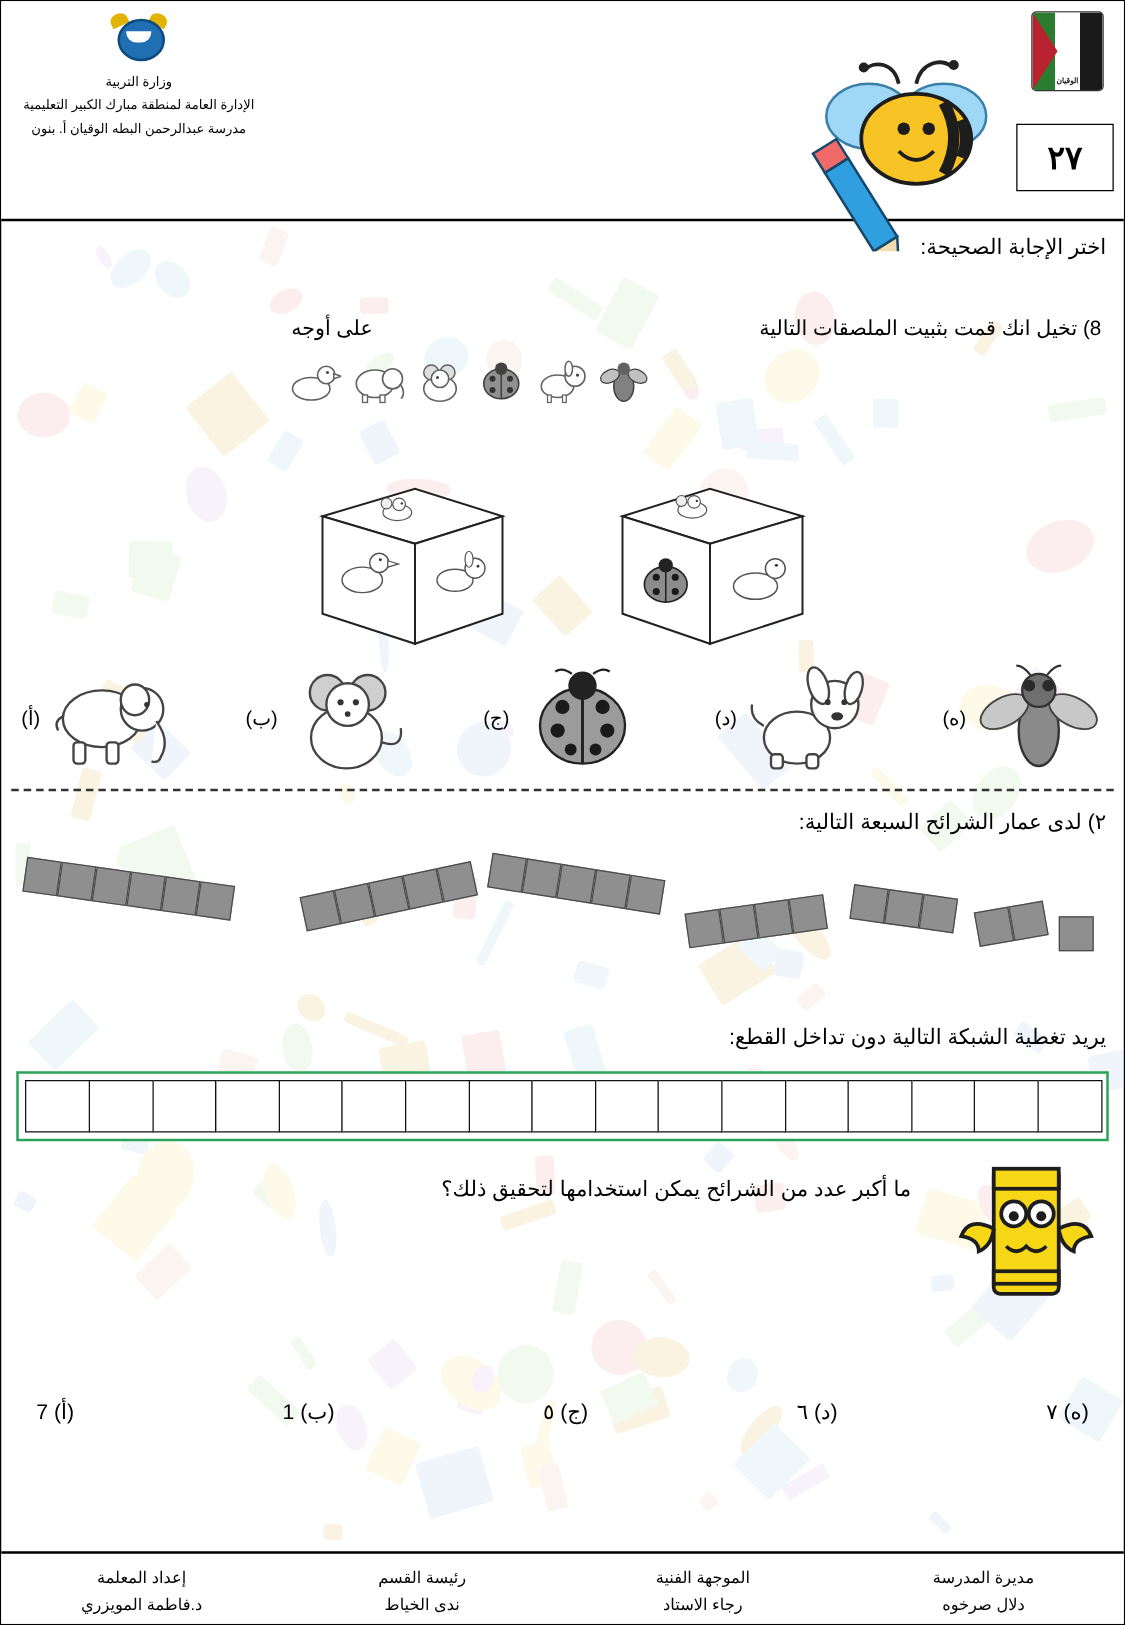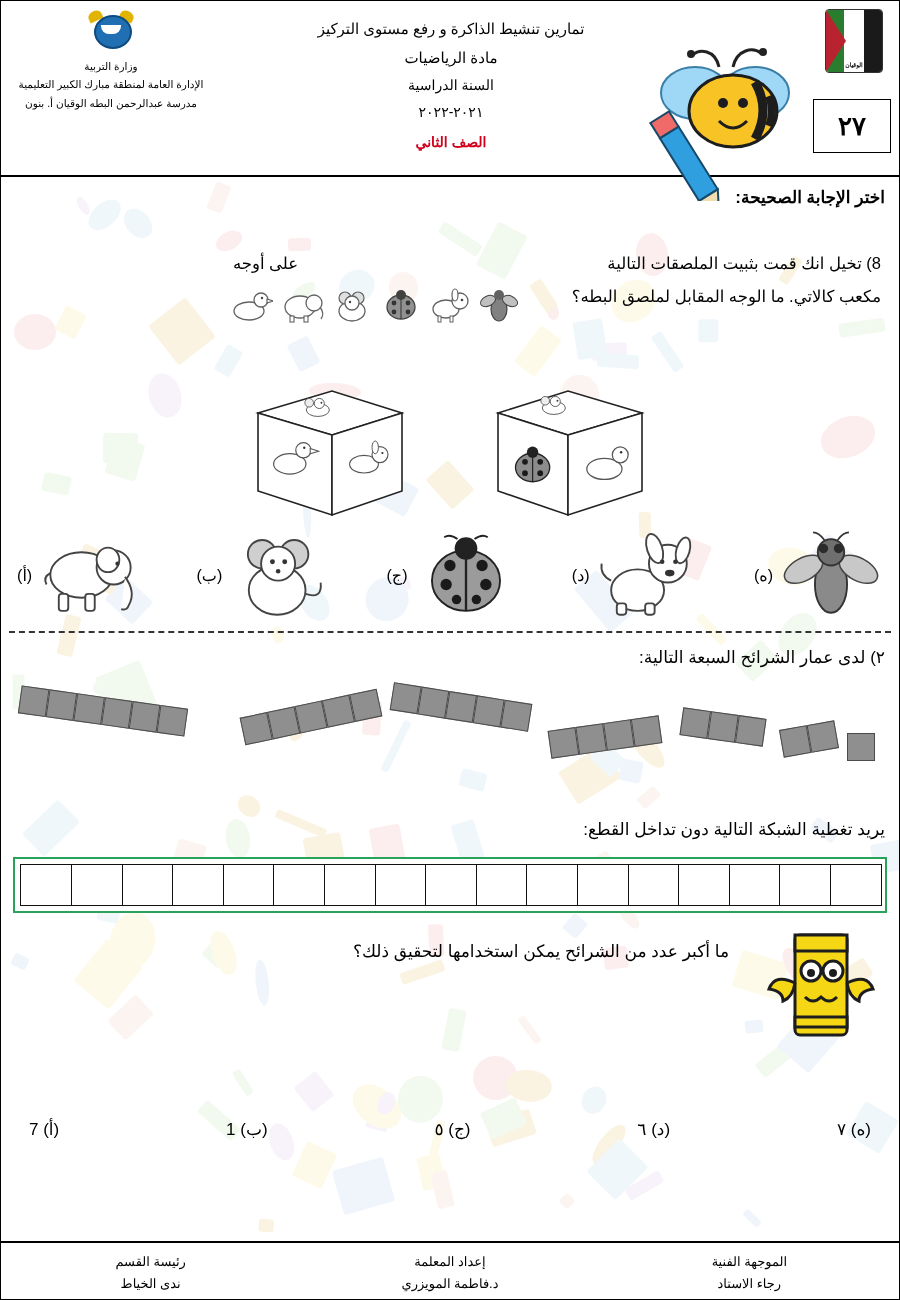--- a/index.html
+++ b/index.html
@@ -146,21 +146,21 @@
     top: 178px;
     left: 0; right: 0;
     bottom: 58px;
     z-index: 4;
   }
   .instruction {
     position: absolute;
     top: 8px;
     right: 14px;
     font-size: 17px;
-    font-weight: 700;
+    font-weight: 400;
   }
 
   
   .q1 {
     position: absolute;
     top: 46px;
     left: 10px;
     right: 10px;
     height: 398px;
   }
@@ -489,27 +489,20 @@
       <path d="M82 80 q14 14, 28 0" stroke="#1d1d1d" stroke-width="3" fill="none"></path>
 
       <g transform="rotate(-32 60 100)">
         <rect x="30" y="78" width="22" height="74" fill="#2f9fe0" stroke="#17496b" stroke-width="2"></rect>
         <rect x="30" y="60" width="22" height="18" fill="#f06a6a" stroke="#17496b" stroke-width="2"></rect>
         <polygon points="30,152 52,152 41,172" fill="#f3dcae" stroke="#17496b" stroke-width="2"></polygon>
         <polygon points="36,166 46,166 41,172" fill="#1d1d1d"></polygon>
       </g>
     </svg>
 
-    <div class="hdr-center">
-      <div class="t1">تمارين تنشيط الذاكرة و رفع مستوى التركيز</div>
-      <div class="t2">مادة الرياضيات</div>
-      <div class="t3">السنة الدراسية</div>
-      <div class="t4">٢٠٢١-٢٠٢٢</div>
-      <div class="t5">الصف الثاني</div>
-    </div>
 
     <div class="hdr-left">
       <div class="kw-emblem">
         <div class="wing-l"></div>
           <div class="wing-r"></div>
         <div class="disc"></div>
           <div class="dhow"></div>
       </div>
       <div>وزارة التربية</div>
       <div>الإدارة العامة لمنطقة مبارك الكبير التعليمية</div>
@@ -520,21 +513,20 @@
   <div class="content">
 
     <div class="instruction">اختر الإجابة الصحيحة:</div>
 
     <div class="q1">
 
       <div class="q1-text">
         <span>8) تخيل انك قمت بثبيت الملصقات التالية</span>
         <span style="display:inline-block;width:300px;"></span>
         <span>على أوجه</span>
-        <span class="row2">مكعب كالاتي. ما الوجه المقابل لملصق البطه؟</span>
       </div>
 
       <div class="sticker-strip">
         <svg class="mini" width="44" height="36" viewBox="0 0 44 36">
           <ellipse cx="20" cy="24" rx="15" ry="9" fill="#fff" stroke="#555" stroke-width="1.3"></ellipse>
           <circle cx="32" cy="13" r="7" fill="#fff" stroke="#555" stroke-width="1.3"></circle>
           <polygon points="38,12 44,14 38,16" fill="#fff" stroke="#555" stroke-width="1.2"></polygon>
           <circle cx="33" cy="11" r="1.2" fill="#333"></circle>
         </svg>
         <svg class="mini" width="46" height="36" viewBox="0 0 46 36">
@@ -805,26 +797,30 @@
         <span>(ب) 1</span>
         <span>(ج) ٥</span>
         <span>(د) ٦</span>
         <span>(ه) ٧</span>
       </div>
     </div>
   </div>
 
   <div class="footer">
     <div class="fcol">
+      <div>إعداد المعلمة</div>
+      <div>د.فاطمة المويزري</div>
+    </div>
+    <div class="fcol">
       <div>رئيسة القسم</div>
       <div>ندى الخياط</div>
-    </div>
-    <div class="fcol">
-      <div>إعداد المعلمة</div>
-      <div>د.فاطمة المويزري</div>
     </div>
     <div class="fcol">
       <div>الموجهة الفنية</div>
       <div>رجاء الاستاد</div>
     </div>
+    <div class="fcol">
+      <div>مديرة المدرسة</div>
+      <div>دلال صرخوه</div>
+    </div>
   </div>
 
 </div>
 
 </body></html>

